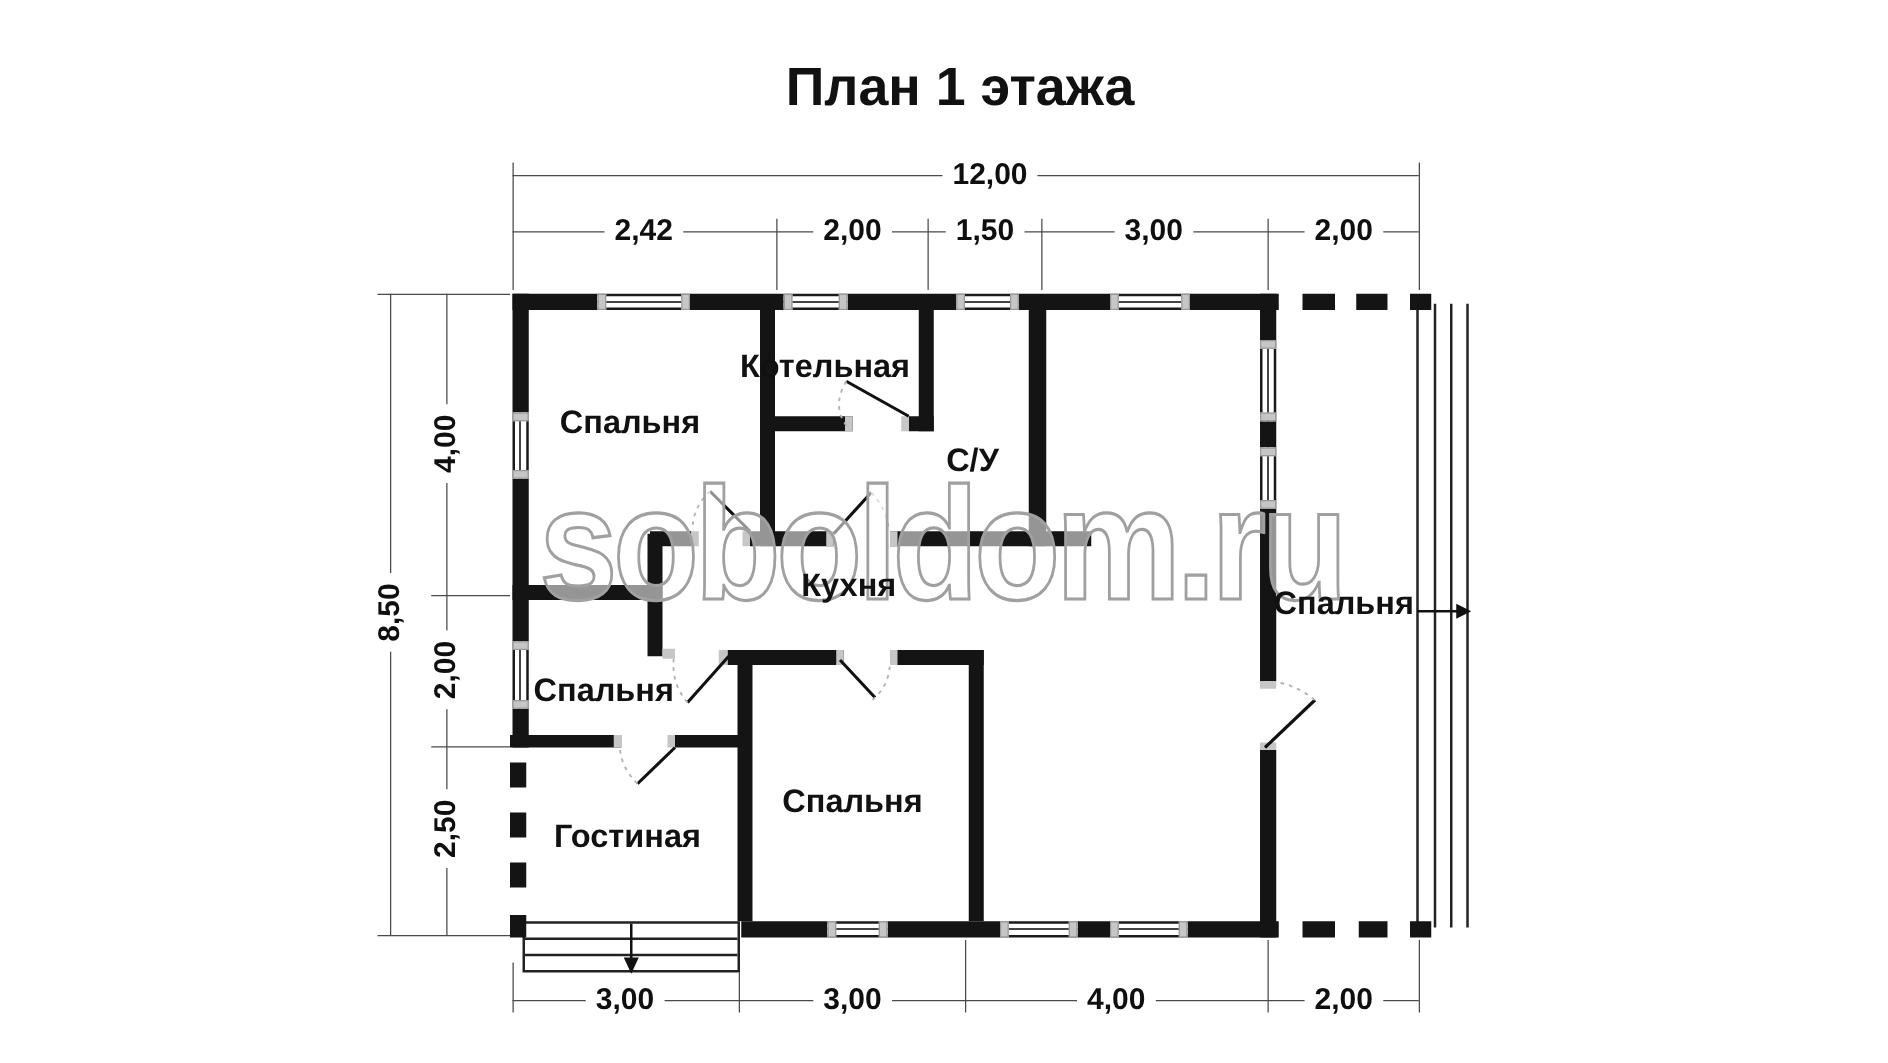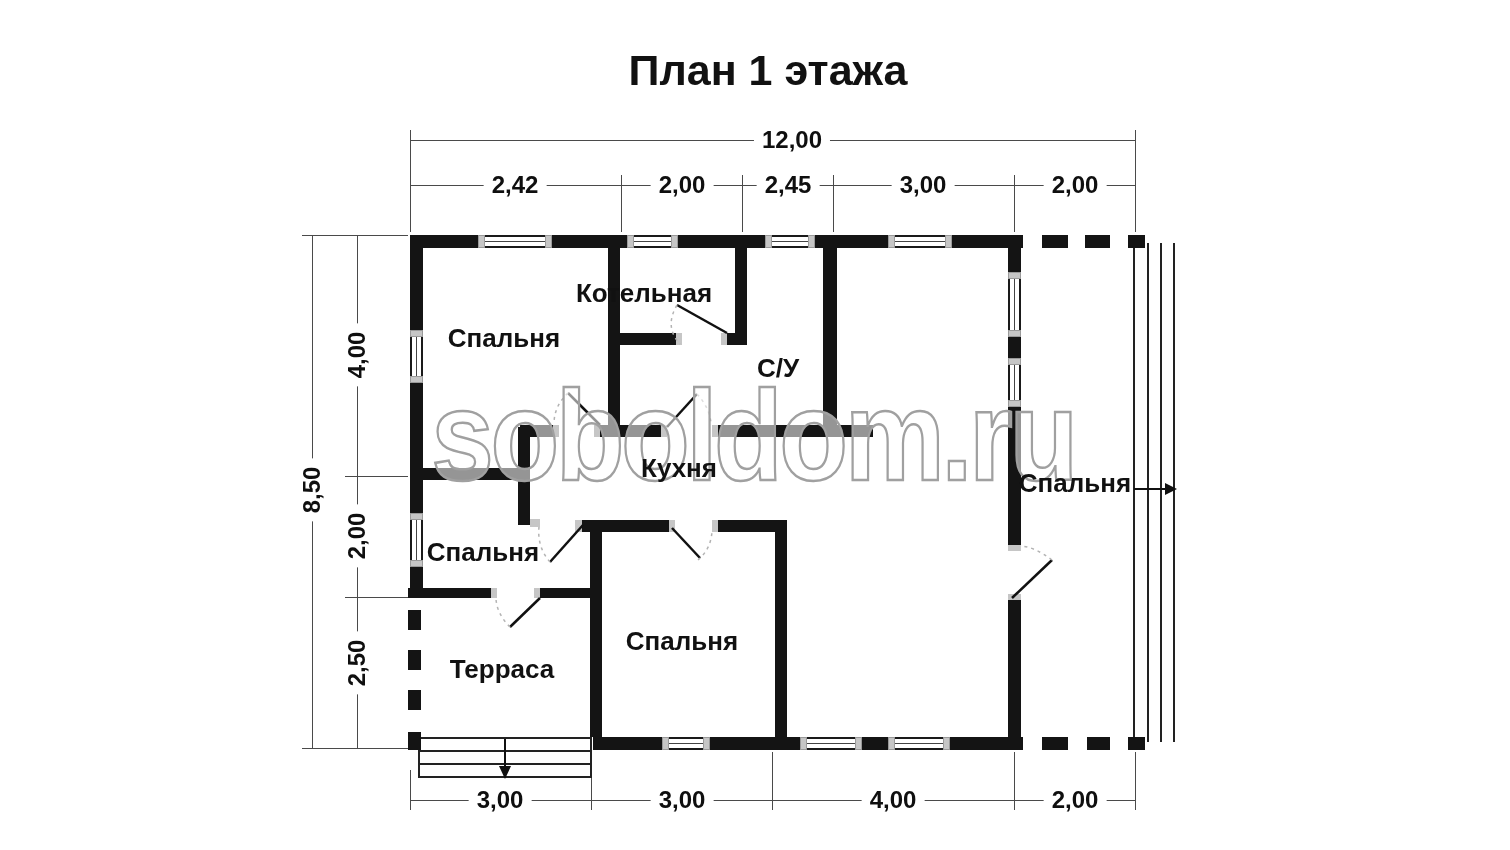--- a/index.html
+++ b/index.html
@@ -64,21 +64,21 @@
   <div class="dl" style="left:345px;top:597px;width:63px;height:1px"></div>
   <div class="dl" style="left:410px;top:770px;width:1px;height:40px"></div>
   <div class="dl" style="left:591px;top:752px;width:1px;height:58px"></div>
   <div class="dl" style="left:772px;top:752px;width:1px;height:58px"></div>
   <div class="dl" style="left:1014px;top:752px;width:1px;height:58px"></div>
   <div class="dl" style="left:1135px;top:752px;width:1px;height:58px"></div>
 
   <div class="dim-label" style="left:792px;top:140px">12,00</div>
   <div class="dim-label" style="left:515px;top:185px">2,42</div>
   <div class="dim-label" style="left:682px;top:185px">2,00</div>
-  <div class="dim-label" style="left:788px;top:185px">2,45</div>
+  <div class="dim-label" style="left:788px;top:185px">1,50</div>
   <div class="dim-label" style="left:923px;top:185px">3,00</div>
   <div class="dim-label" style="left:1075px;top:185px">2,00</div>
   <div class="dim-label v" style="left:312px;top:490px">8,50</div>
   <div class="dim-label v" style="left:357px;top:355px">4,00</div>
   <div class="dim-label v" style="left:357px;top:536px">2,00</div>
   <div class="dim-label v" style="left:357px;top:663px">2,50</div>
   <div class="dim-label" style="left:500px;top:800px">3,00</div>
   <div class="dim-label" style="left:682px;top:800px">3,00</div>
   <div class="dim-label" style="left:893px;top:800px">4,00</div>
   <div class="dim-label" style="left:1075px;top:800px">2,00</div>
@@ -194,21 +194,21 @@
     </g>
     <g>
       <line x1="1134" y1="489" x2="1167" y2="489" stroke="#111" stroke-width="2"></line>
       <polygon points="1165,483 1165,495 1177,489" fill="#111"></polygon>
     </g>
   </svg>
 
   <div class="watermark">soboldom.ru</div>
 
   <div class="room-label" style="left:504px;top:338px">Спальня</div>
-  <div class="room-label" style="left:644px;top:293px">Котельная</div>
+  <div class="room-label" style="left:660px;top:293px">Котельная</div>
   <div class="room-label" style="left:778px;top:368px">С/У</div>
   <div class="room-label" style="left:679px;top:468px">Кухня</div>
   <div class="room-label" style="left:483px;top:552px">Спальня</div>
-  <div class="room-label" style="left:502px;top:669px">Терраса</div>
+  <div class="room-label" style="left:502px;top:669px">Гостиная</div>
   <div class="room-label" style="left:682px;top:641px">Спальня</div>
   <div class="room-label" style="left:1075px;top:483px">Спальня</div>
 
 </div>
 
 </body></html>

